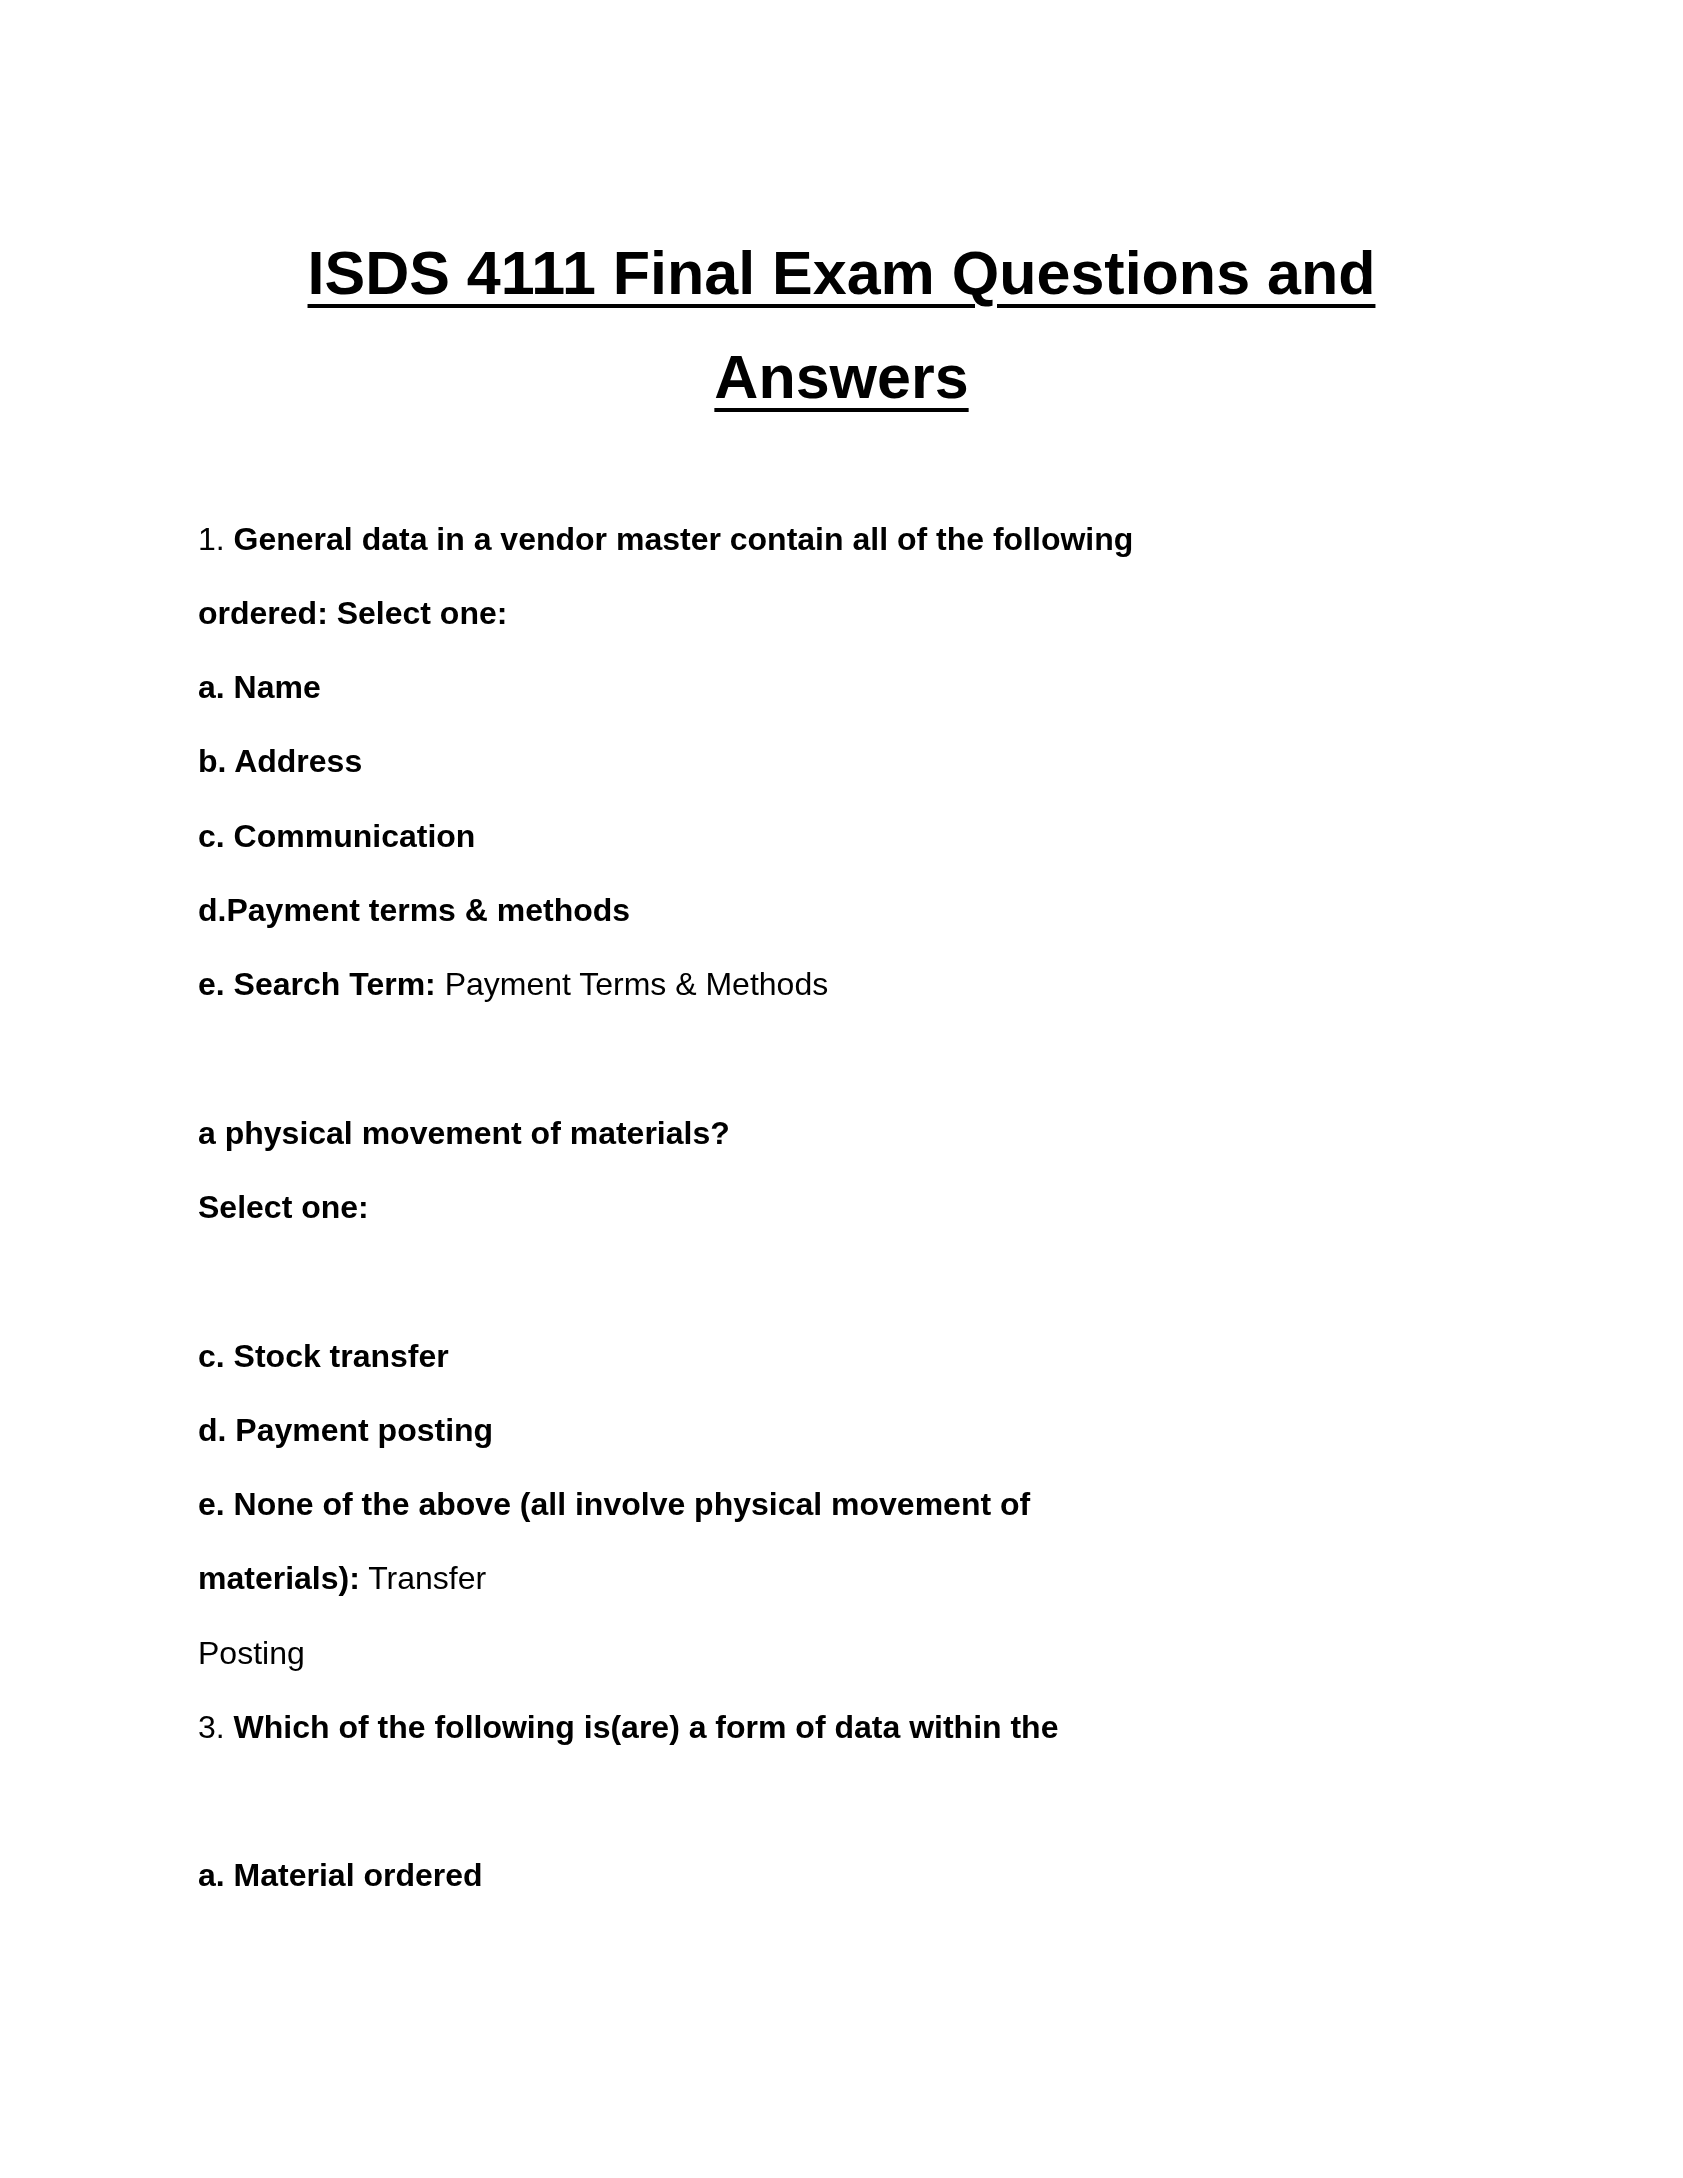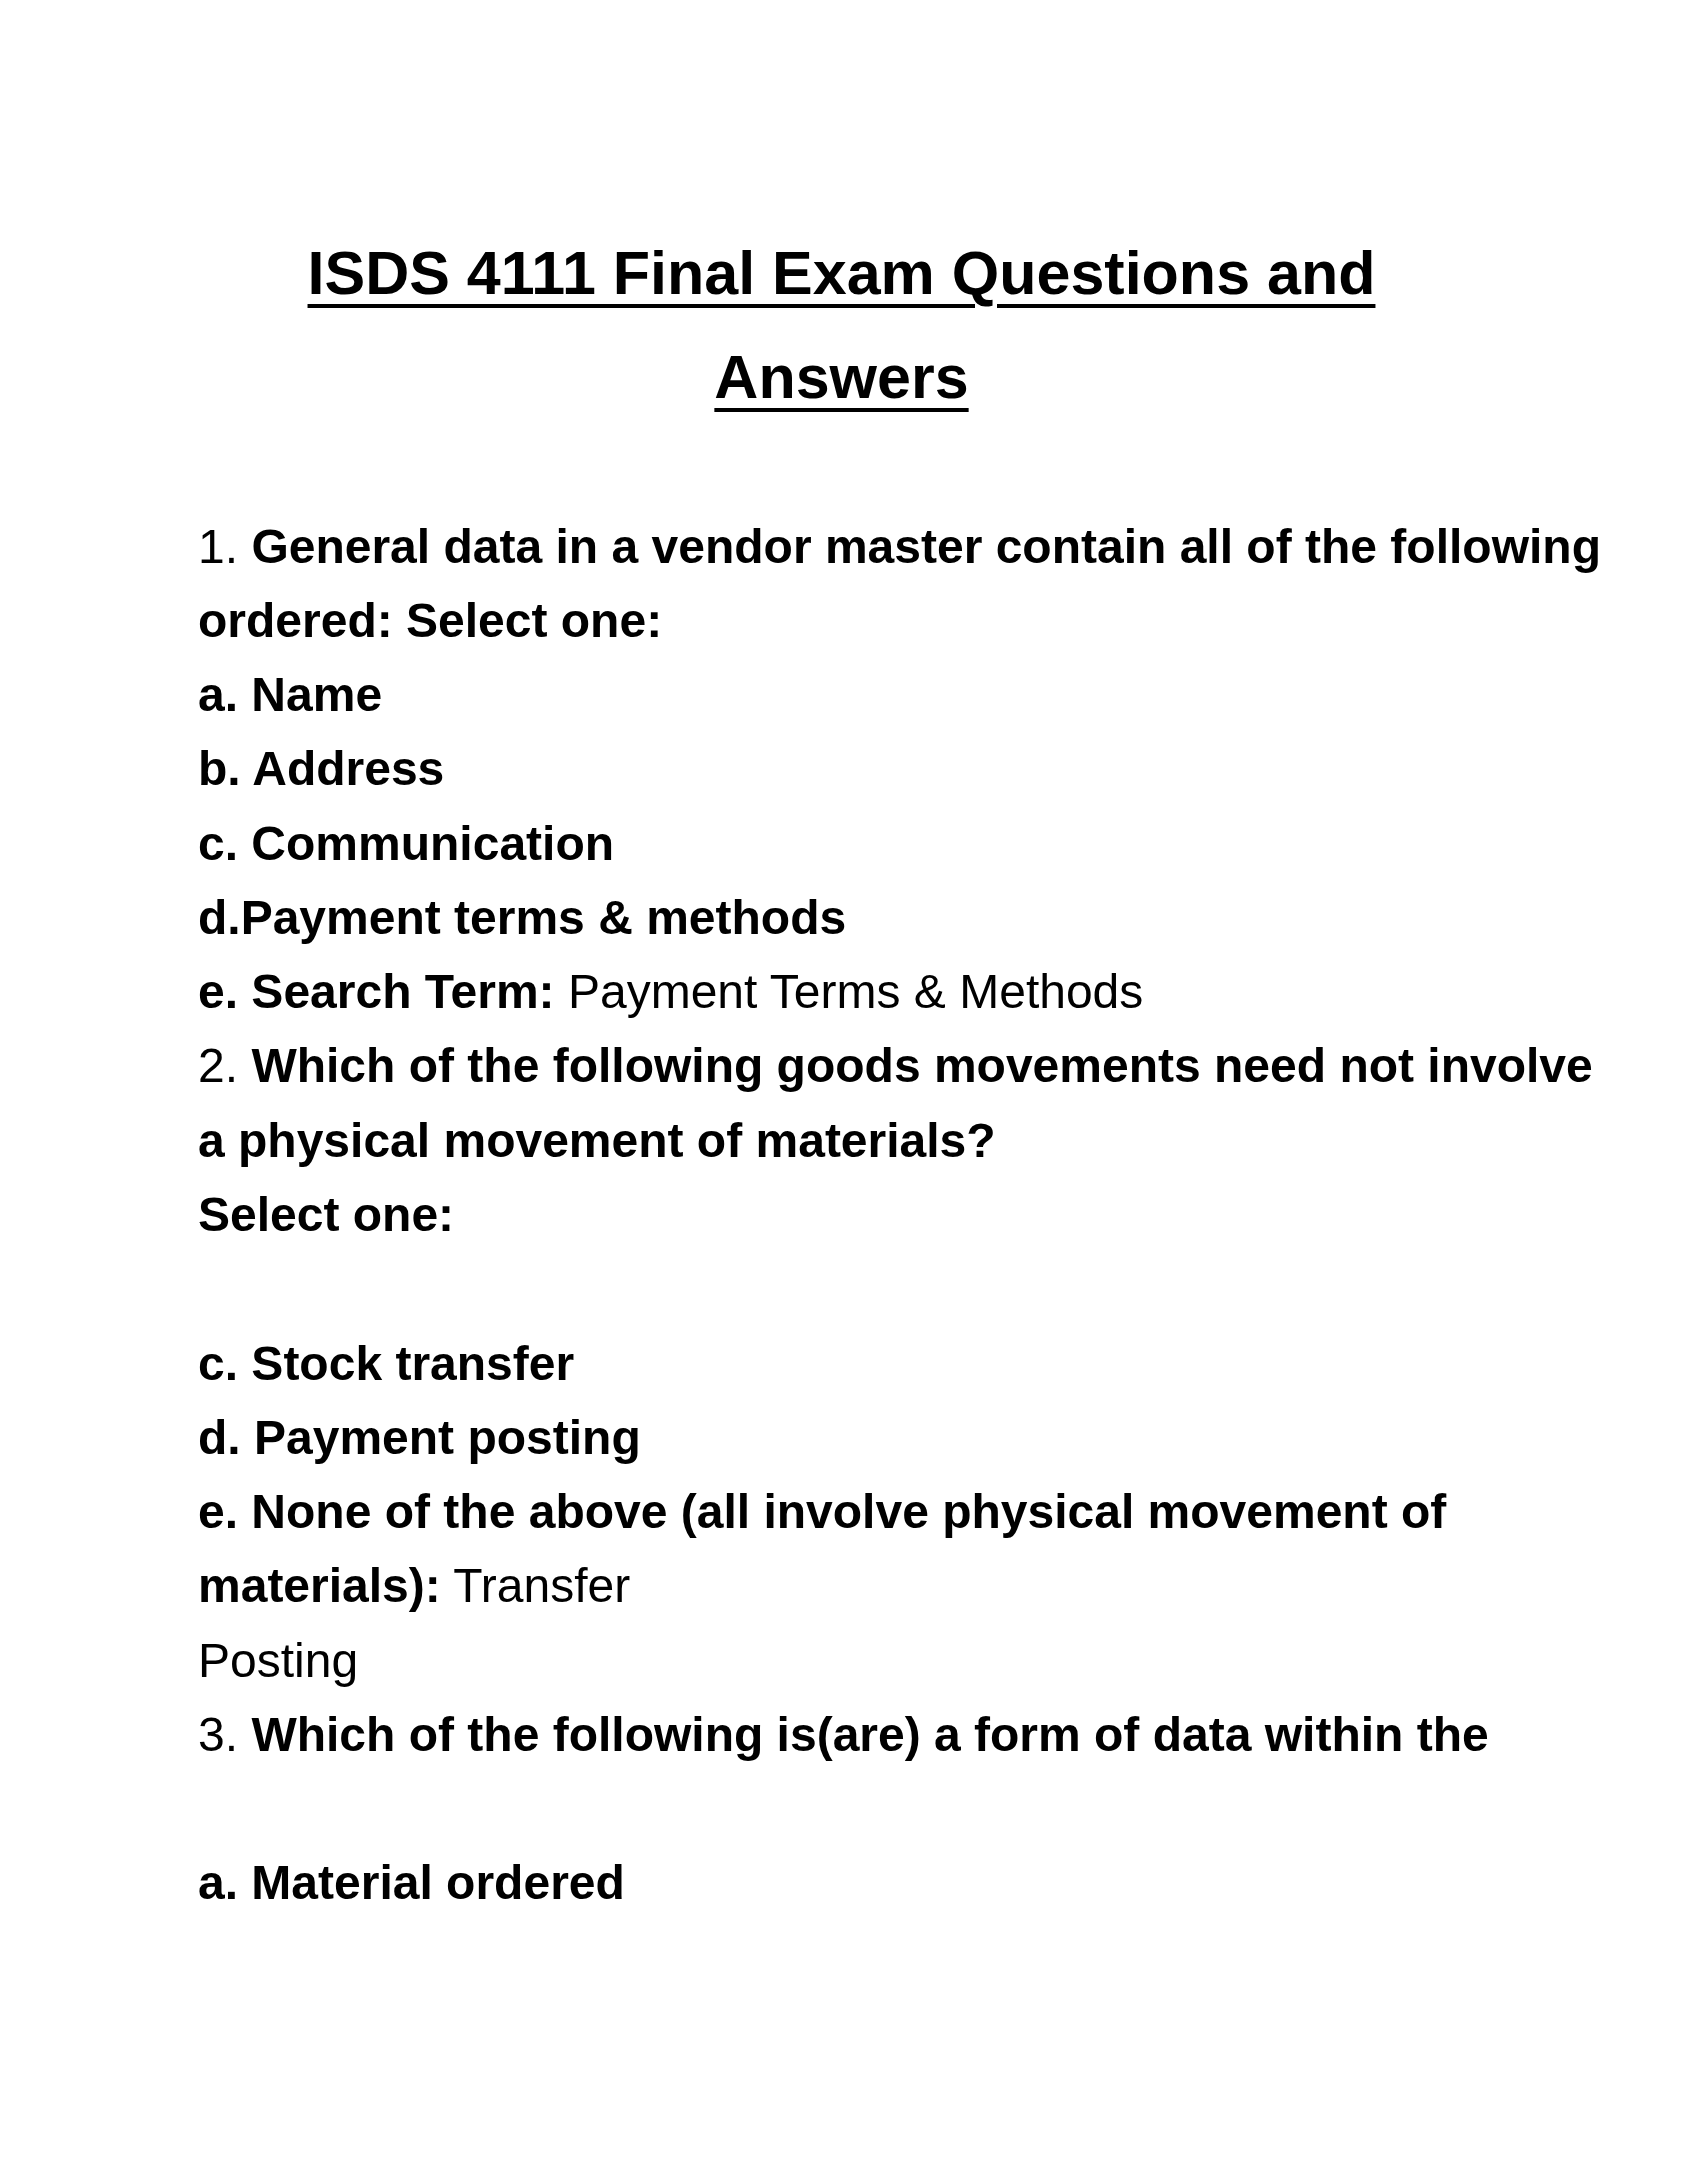--- a/index.html
+++ b/index.html
@@ -34,21 +34,21 @@
     text-underline-offset: 10px;
     line-height: 1;
     margin: 0;
   }
   .title.l1 { top: 243px; }
   .title.l2 { top: 347px; }
 
   .line {
     position: absolute;
     left: 198px;
-    font-size: 48px;
+    font-size: 32px;
     line-height: 1;
     white-space: nowrap;
     margin: 0;
   }
   .b { font-weight: bold; }
   .n { font-weight: normal; }
 </style>
 </head>
 <body>
 
@@ -58,21 +58,20 @@
   <h1 class="title l2">Answers</h1>
 
   <p class="line" style="top:523px;"><span class="n">1.</span> <span class="b">General data in a vendor master contain all of the following</span></p>
   <p class="line b" style="top:597px;">ordered: Select one:</p>
   <p class="line b" style="top:671px;">a. Name</p>
   <p class="line b" style="top:745px;">b. Address</p>
   <p class="line b" style="top:820px;">c. Communication</p>
   <p class="line" style="top:968px;"><span class="b">e. Search Term:</span> <span class="n">Payment Terms &amp; Methods</span></p>
   <p class="line b" style="top:894px;">d.Payment terms &amp; methods</p>
 
-  <p class="line" style="top:1042px;"><span class="n">2.</span> <span class="b">Which of the following goods movements need not involve</span></p>
   <p class="line b" style="top:1117px;">a physical movement of materials?</p>
   <p class="line b" style="top:1191px;">Select one:</p>
   <p class="line b" style="top:1340px;">c. Stock transfer</p>
   <p class="line b" style="top:1414px;">d. Payment posting</p>
   <p class="line b" style="top:1488px;">e. None of the above (all involve physical movement of</p>
   <p class="line" style="top:1562px;"><span class="b">materials):</span> <span class="n">Transfer</span></p>
   <p class="line n" style="top:1637px;">Posting</p>
 
   <p class="line" style="top:1711px;"><span class="n">3.</span> <span class="b">Which of the following is(are) a form of data within the</span></p>
   <p class="line b" style="top:1859px;">a. Material ordered</p>

